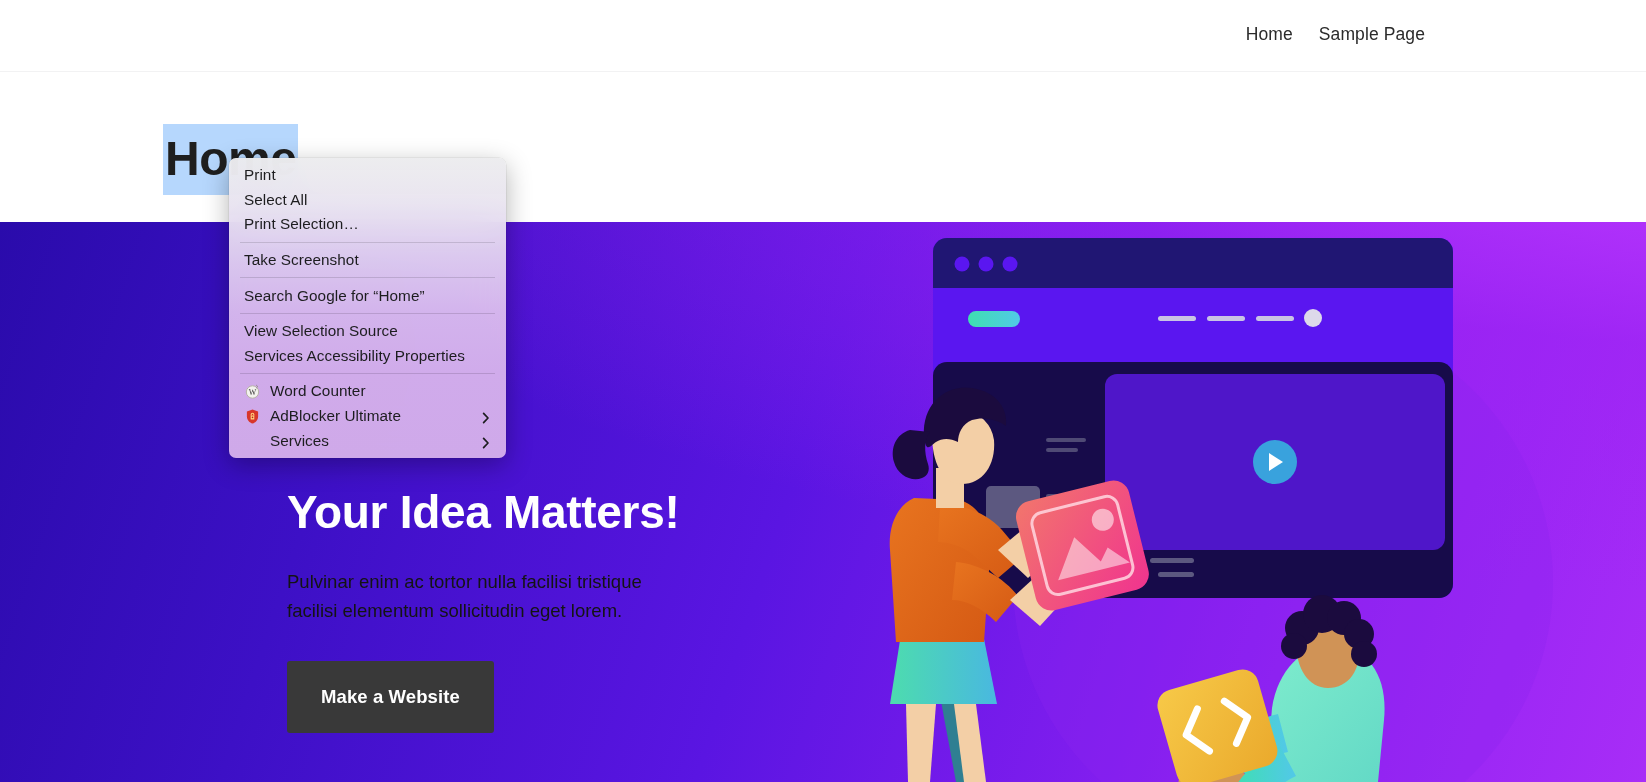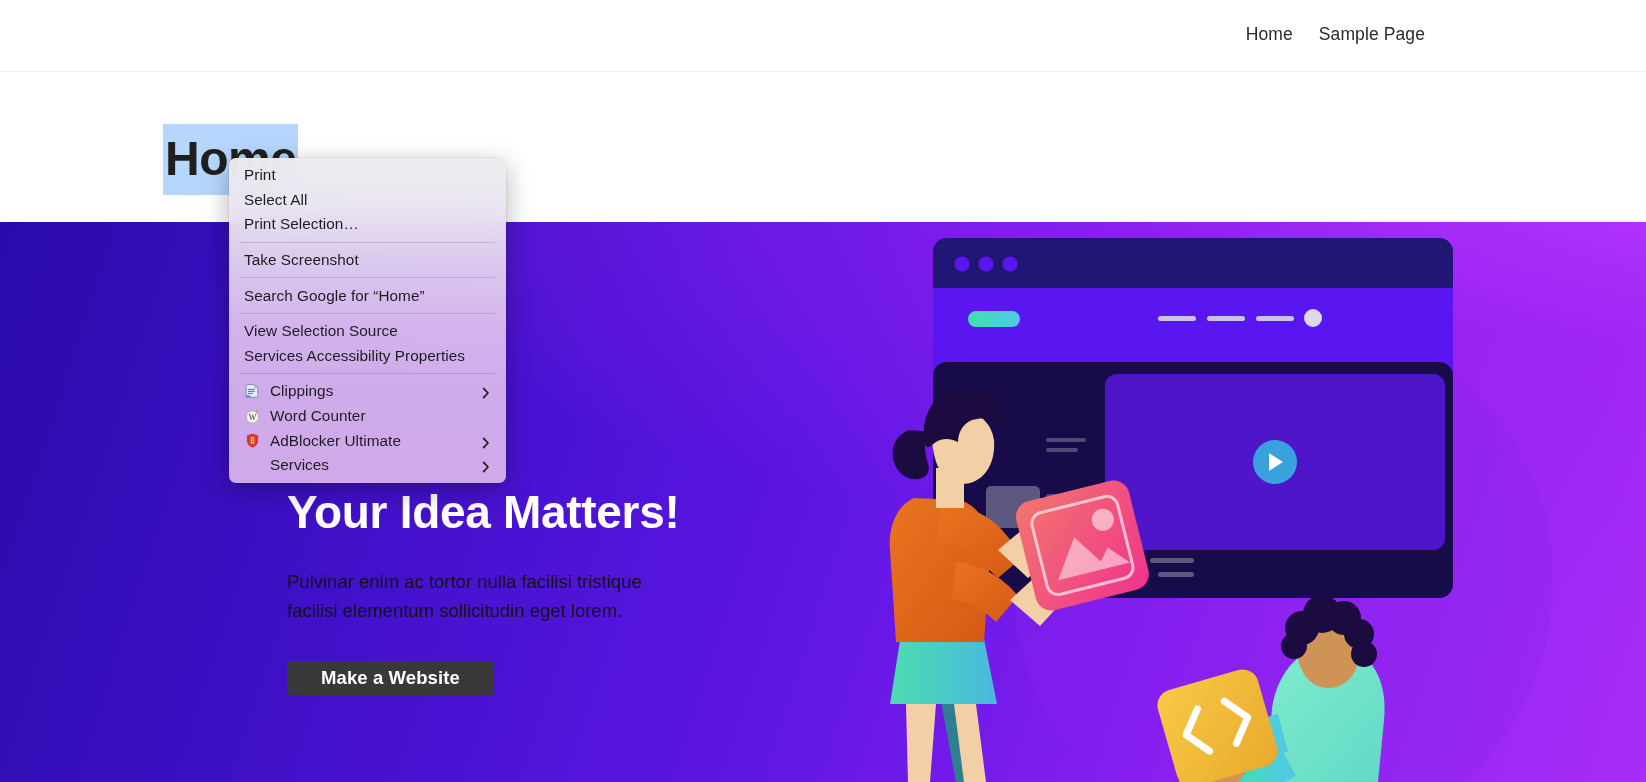--- a/index.html
+++ b/index.html
@@ -61,21 +61,21 @@
   }
   .hero-title .l1 { display:block; }
   .hero-text {
     margin-top:28px;
     font-size:18.5px; line-height:1.62; color:#141414; max-width:410px;
   }
   .hero-btn {
     margin-top:35px; display:inline-block;
     background:#393939; color:#ffffff;
     font-size:18.5px; font-weight:bold;
-    padding:6px 34px; border:none; border-radius:3px;
+    padding:25px 34px; border:none; border-radius:3px;
     cursor:pointer; letter-spacing:.1px;
     font-family:"Liberation Sans", sans-serif;
   }
 
   
   .illus { position:absolute; left:828px; top:0; width:818px; height:560px; }
 
   
   .ctx-menu {
     position:absolute; left:229px; top:158px; width:277px;
@@ -298,32 +298,20 @@
       <div class="ctx-sep"></div>
       <div class="ctx-item">
         <span>View Selection Source</span>
       </div>
       <div class="ctx-item">
         <span>Services Accessibility Properties</span>
       </div>
       <div class="ctx-sep"></div>
       <div class="ctx-item with-icon">
         <span class="ico"><svg viewBox="0 0 17 17" xmlns="http://www.w3.org/2000/svg">
-            <path d="M3.2 1.6h7.1l3.5 3.5v8.2a1 1 0 0 1-1 1H3.2a1 1 0 0 1-1-1V2.6a1 1 0 0 1 1-1z" fill="#e8eef6" stroke="#7d90ad" stroke-width="1"></path>
-            <path d="M10.3 1.6l3.5 3.5h-3.5z" fill="#9fb2cc"></path>
-            <path d="M4.4 6.4h6M4.4 8.4h6M4.4 10.4h4" stroke="#5a7294" stroke-width="1" stroke-linecap="round"></path>
-            <path d="M2.2 12.3h4.2v2.5l-2.1-1.3-2.1 1.3z" fill="#6f86a6"></path>
-          </svg></span>
-        <span>Clippings</span>
-        <span class="arrow"><svg viewBox="0 0 8 12" xmlns="http://www.w3.org/2000/svg">
-            <path d="M1.6 1.3L6 6l-4.4 4.7" fill="none" stroke="#1d1d1f" stroke-width="1.7" stroke-linecap="round" stroke-linejoin="round"></path>
-          </svg></span>
-      </div>
-      <div class="ctx-item with-icon">
-        <span class="ico"><svg viewBox="0 0 17 17" xmlns="http://www.w3.org/2000/svg">
             <circle cx="8.5" cy="9" r="6.2" fill="#f3f2ee" stroke="#b6b2a6" stroke-width="1"></circle>
             <text x="8.5" y="12" font-family="Liberation Serif, serif" font-size="8" fill="#3a3a3a" text-anchor="middle">W</text>
             <path d="M12.4 2.2l1.4 1.4-1.4 1.4" fill="none" stroke="#8d8a80" stroke-width=".9" stroke-linecap="round"></path>
           </svg></span>
         <span>Word Counter</span>
       </div>
       <div class="ctx-item with-icon">
         <span class="ico"><svg viewBox="0 0 17 17" xmlns="http://www.w3.org/2000/svg">
             <path d="M8.5 1.4l5.6 2v5c0 3.6-2.6 6.1-5.6 7.2C5.5 14.5 2.9 12 2.9 8.4v-5z" fill="#d8372b"></path>
             <path d="M6.7 7.6h3.6v4H6.7z" fill="#ffd27a" rx="0.5"></path>

